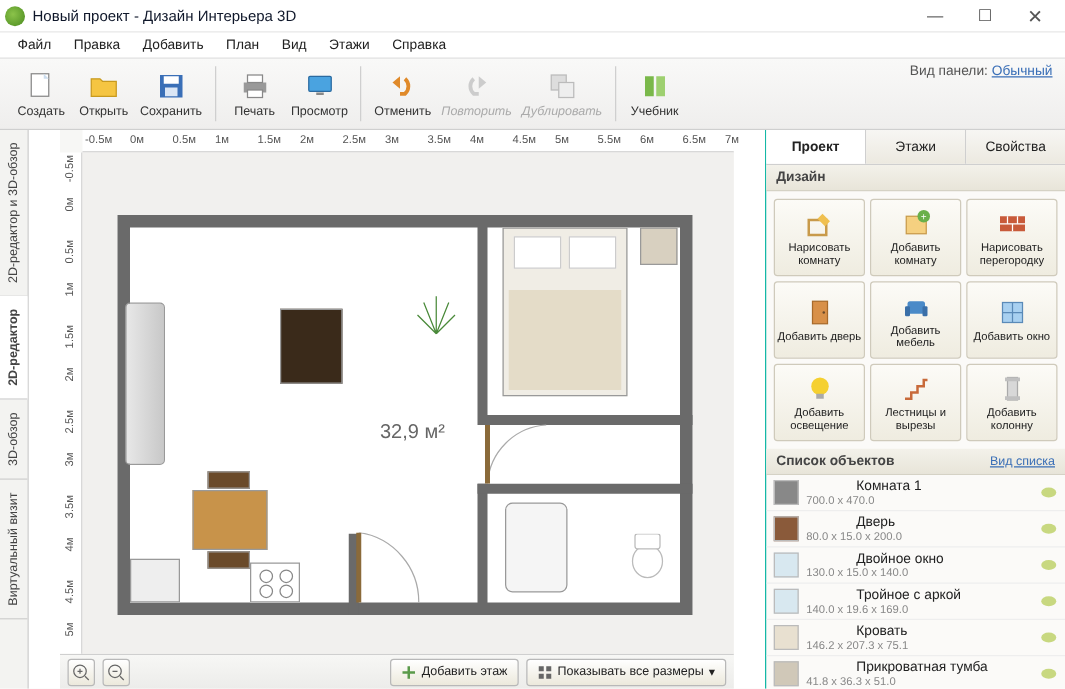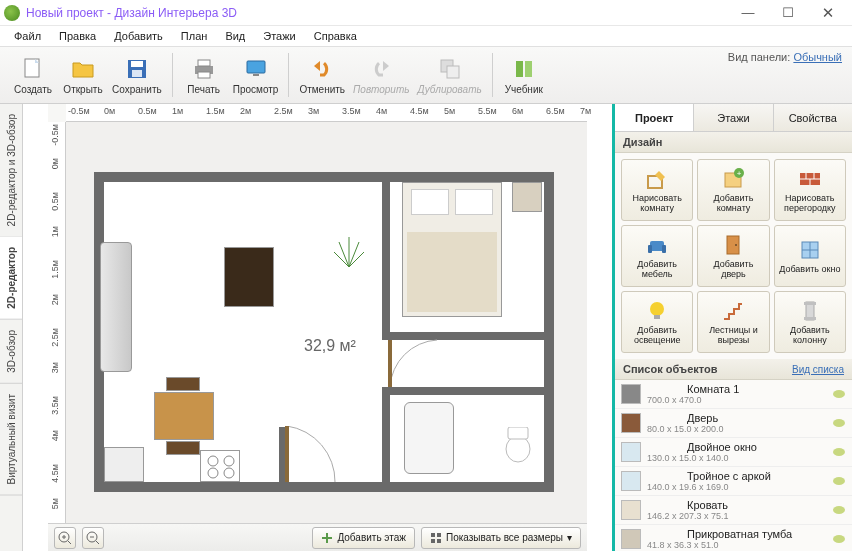--- a/index.html
+++ b/index.html
@@ -1,21 +1,21 @@
 <!DOCTYPE html>
 <html><head>
 <meta charset="utf-8">
 <style>
 * { box-sizing: border-box; margin: 0; padding: 0; font-family: "Segoe UI", Tahoma, sans-serif; }
 body { width: 852px; height: 551px; background: #fff; overflow: hidden; font-size: 11px; color: #222; }
 
 
 .titlebar { height: 26px; background: #fff; display: flex; align-items: center; padding: 0 4px; border-bottom: 1px solid #e8e8e8; }
 .titlebar .logo { width: 16px; height: 16px; background: radial-gradient(circle at 40% 40%, #8bc34a, #4a8a1f); border-radius: 50%; margin-right: 6px; }
-.titlebar .title { flex: 1; font-size: 12px; color: #8b5cf6; }
+.titlebar .title { flex: 1; font-size: 12px; color: #0f172a; }
 .winbtn { width: 40px; height: 24px; display: flex; align-items: center; justify-content: center; font-size: 13px; color: #555; }
 .winbtn.close { font-size: 15px; }
 
 
 .menubar { height: 20px; display: flex; align-items: center; padding: 0 6px; gap: 2px; }
 .menubar span { padding: 2px 8px; font-size: 11px; }
 
 
 .toolbar { height: 58px; background: linear-gradient(#f9f9f8, #efeeed); border-top: 1px solid #e0e0e0; border-bottom: 1px solid #cfcfcf; display: flex; align-items: center; padding: 0 8px; position: relative; }
 .tbtn { display: flex; flex-direction: column; align-items: center; justify-content: center; min-width: 50px; height: 52px; padding: 0 4px; gap: 2px; }
@@ -46,21 +46,21 @@
 .wallv { position: absolute; background: #6a6a6a; }
 .roomlabel { position: absolute; font-size: 16px; color: #666; }
 .furn { position: absolute; background: #ccc; border: 1px solid #999; }
 
 
 .bottombar { height: 28px; background: linear-gradient(#f7f7f5, #ececea); border-top: 1px solid #cfcfcf; display: flex; align-items: center; padding: 0 6px; gap: 6px; }
 .bbtn { height: 22px; padding: 0 8px; border: 1px solid #b8b8b8; border-radius: 3px; background: linear-gradient(#fff, #ece9dc); display: flex; align-items: center; gap: 4px; font-size: 10px; }
 .zoombtn { width: 22px; justify-content: center; padding: 0; }
 
 
-.rightpanel { width: 240px; border-left: 3px solid #14b8a6; display: flex; flex-direction: column; background: #fbfaf8; }
+.rightpanel { width: 240px; border-left: 1px solid #14b8a6; display: flex; flex-direction: column; background: #fbfaf8; }
 .rtabs { height: 28px; display: flex; border-bottom: 1px solid #cfcfcf; }
 .rtab { flex: 1; display: flex; align-items: center; justify-content: center; font-size: 11px; border-right: 1px solid #cfcfcf; background: linear-gradient(#f7f6f3,#ece9e0); }
 .rtab.active { background: #fff; font-weight: 600; }
 .rtab:last-child { border-right: none; }
 
 .sectitle { background: linear-gradient(#f3f1ea,#e8e5d9); border-bottom: 1px solid #d5d2c5; padding: 4px 8px; font-size: 11px; font-weight: 600; color: #444; display: flex; justify-content: space-between; align-items: center; }
 .sectitle .link { font-weight: 400; font-size: 10px; color: #3a6fb7; text-decoration: underline; }
 
 .toolgrid { display: grid; grid-template-columns: repeat(3, 1fr); gap: 4px; padding: 6px; }
 .toolcell { height: 62px; border: 1px solid #cfcabb; border-radius: 3px; background: linear-gradient(#fcfbf7,#efece0); display: flex; flex-direction: column; align-items: center; justify-content: center; gap: 2px; font-size: 9px; text-align: center; padding: 2px; }
@@ -373,35 +373,35 @@
               <line x1="8" y1="6" x2="8" y2="12" stroke="#fff"></line>
               <line x1="16" y1="6" x2="16" y2="12" stroke="#fff"></line>
               <line x1="12" y1="12" x2="12" y2="18" stroke="#fff"></line>
             </svg>
           </div>
           <span>Нарисовать перегородку</span>
         </div>
       <div class="toolcell">
           <div class="ti">
             <svg width="24" height="24">
+              <rect x="6" y="3" width="12" height="18" fill="#d89048" stroke="#a86a2a"></rect>
+              <circle cx="15" cy="12" r="1" fill="#6a4a2a"></circle>
+            </svg>
+          </div>
+          <span>Добавить дверь</span>
+        </div>
+      <div class="toolcell">
+          <div class="ti">
+            <svg width="24" height="24">
               <rect x="5" y="8" width="14" height="10" rx="2" fill="#4a8ac8"></rect>
               <rect x="3" y="12" width="4" height="8" rx="1" fill="#3a6fa8"></rect>
               <rect x="17" y="12" width="4" height="8" rx="1" fill="#3a6fa8"></rect>
             </svg>
           </div>
           <span>Добавить мебель</span>
-        </div>
-      <div class="toolcell">
-          <div class="ti">
-            <svg width="24" height="24">
-              <rect x="6" y="3" width="12" height="18" fill="#d89048" stroke="#a86a2a"></rect>
-              <circle cx="15" cy="12" r="1" fill="#6a4a2a"></circle>
-            </svg>
-          </div>
-          <span>Добавить дверь</span>
         </div>
       <div class="toolcell">
           <div class="ti">
             <svg width="24" height="24">
               <rect x="4" y="4" width="16" height="16" fill="#a8d0f0" stroke="#5a8ab8"></rect>
               <line x1="12" y1="4" x2="12" y2="20" stroke="#5a8ab8"></line>
               <line x1="4" y1="12" x2="20" y2="12" stroke="#5a8ab8"></line>
             </svg>
           </div>
           <span>Добавить окно</span>

